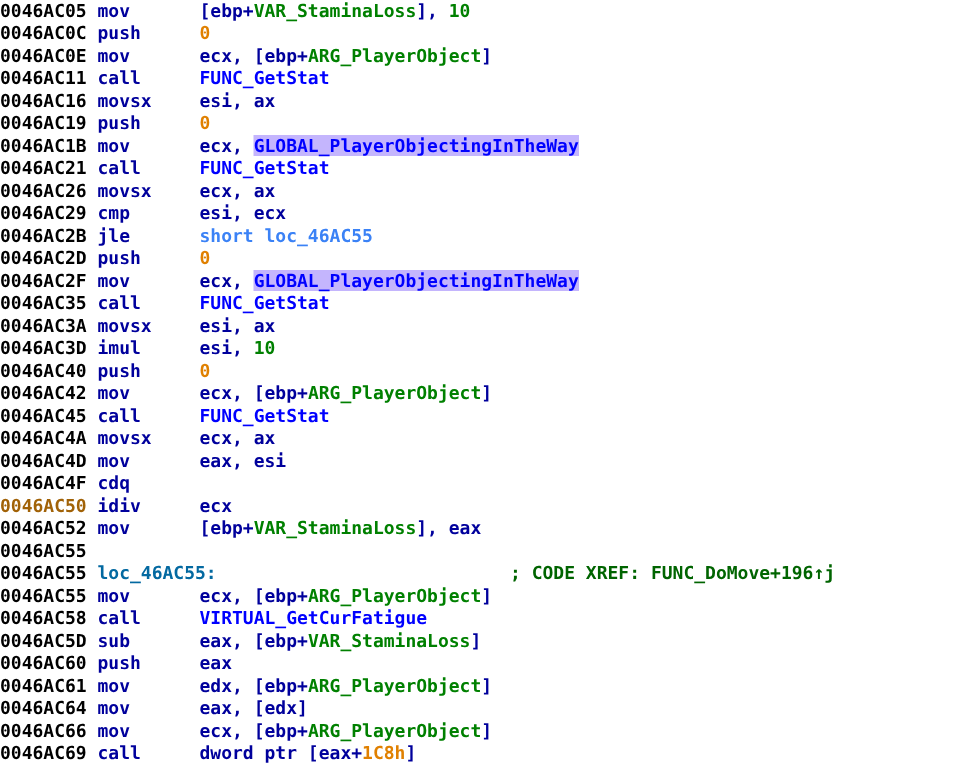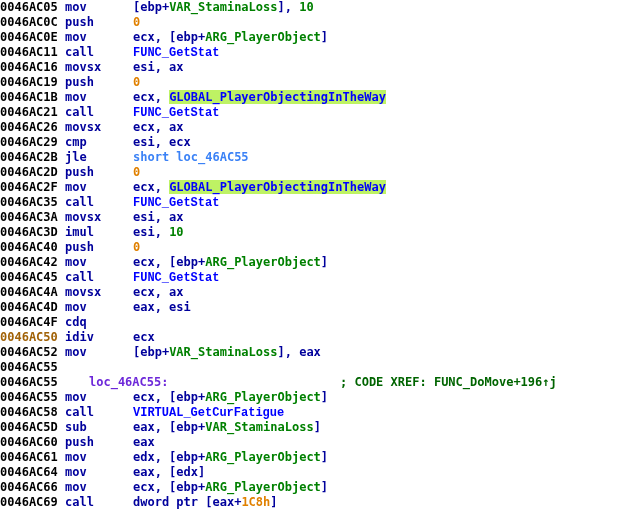--- a/index.html
+++ b/index.html
@@ -51,26 +51,26 @@
     color: #00009c;
     font-weight: bold;
   }
 
   
   .tok-reg    { color: #00009c; text-align: right; }
   .tok-punct  { color: #00009c; }
   .tok-num    { color: #e08000; }   
   .tok-num2   { color: #008000; }   
   .tok-var    { color: #008000; }   
-  .tok-func   { color: #0000ff; font-family: Liberation Mono, monospace; }   
+  .tok-func   { color: #0000ff; }   
   .tok-loc    { color: #3b82f6; }   
   .tok-global { color: #0000ff; }
-  .hl         { background: #bef264; }
+  .hl         { background: #c4b5fd; }
 
-  .label { color: #6d28d9; font-weight: bold; margin-left: 24px; }
+  .label { color: #0369a1; font-weight: bold; }
 
   .comment {
     position: absolute;
     left: 340px;
     top: 0;
     color: #006400;
     font-weight: bold;
     white-space: pre;
   }
 </style>

